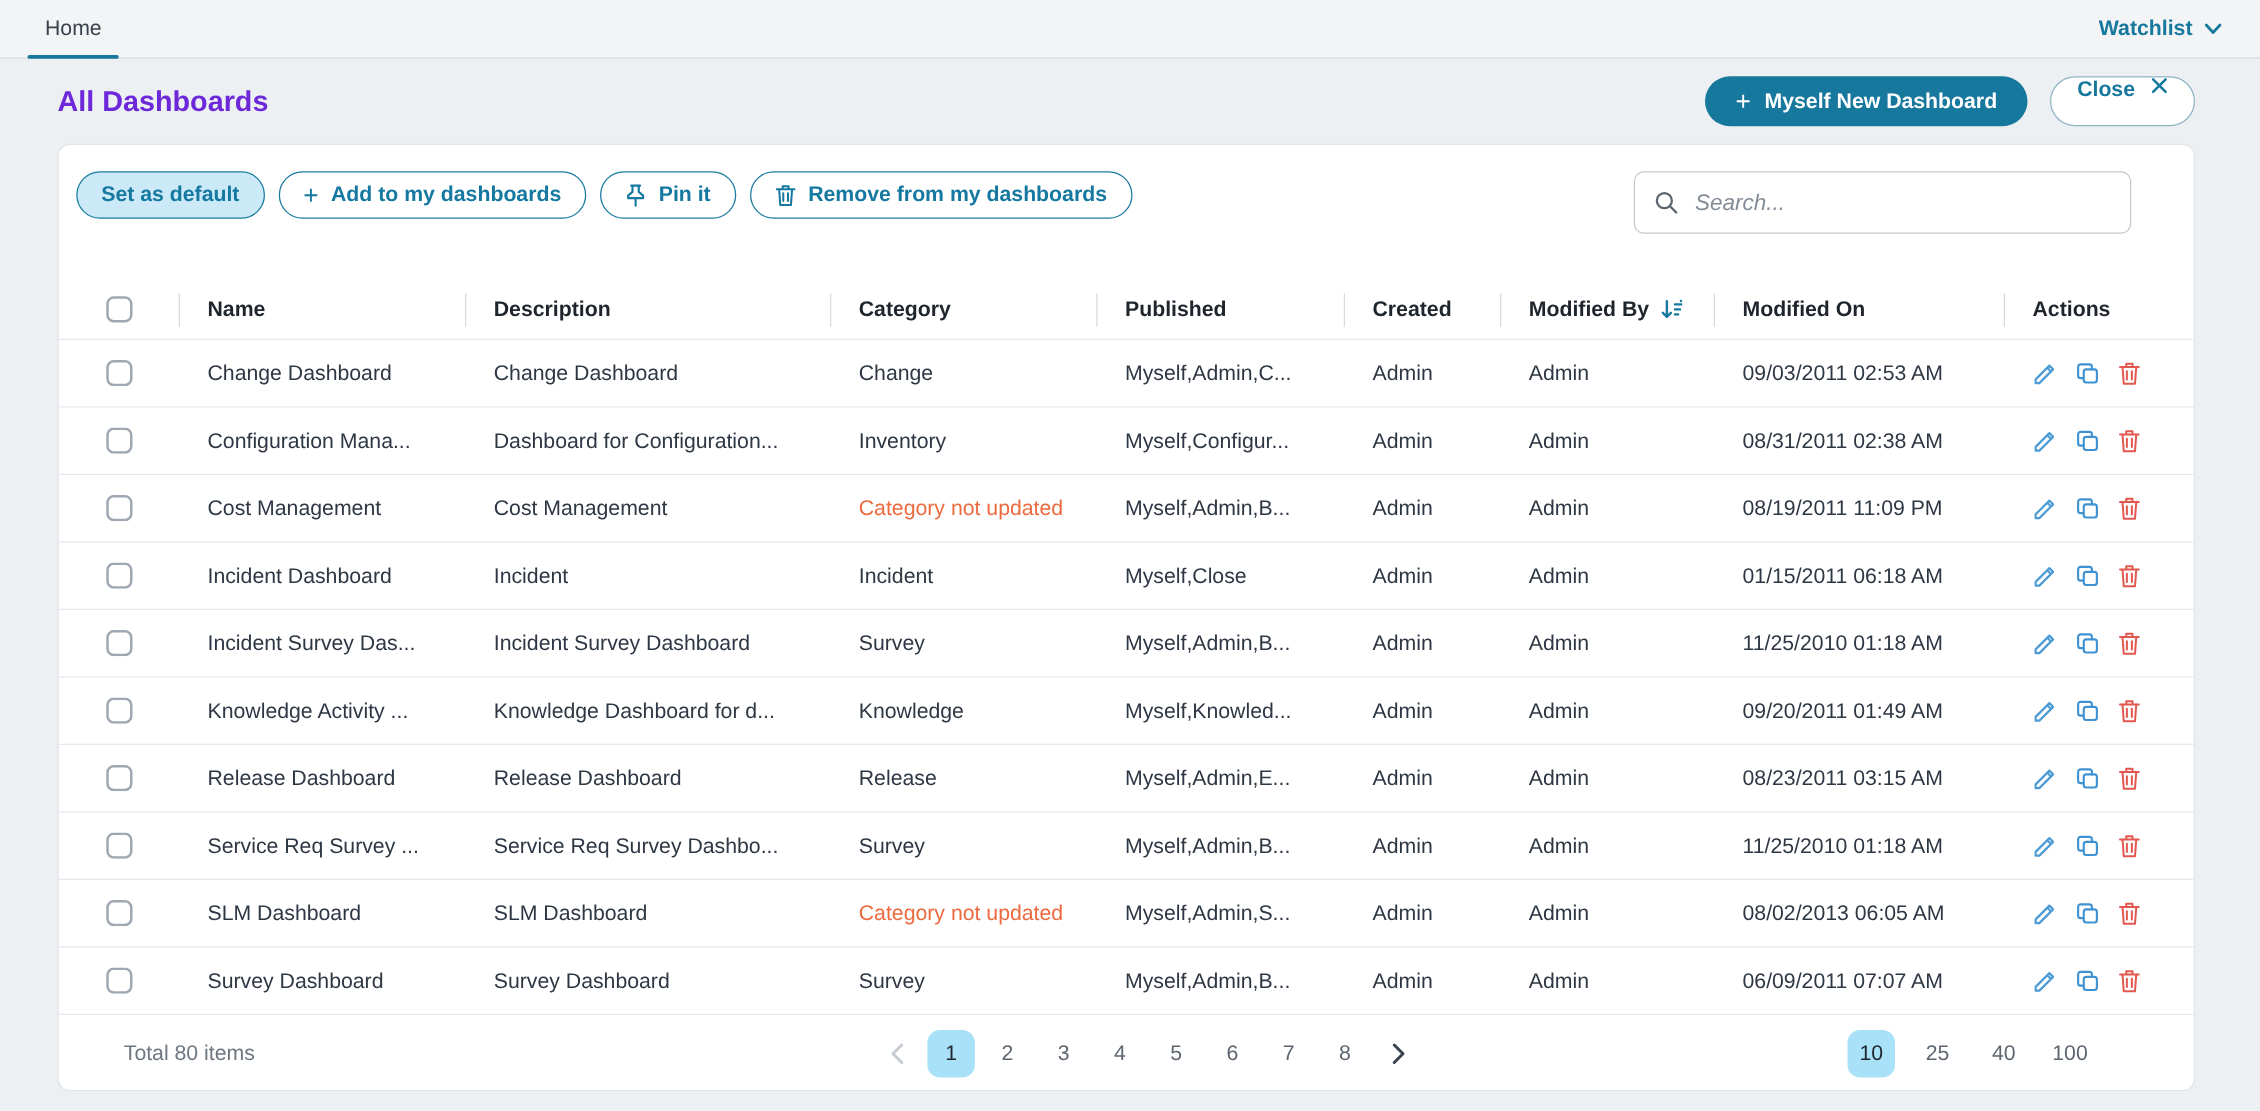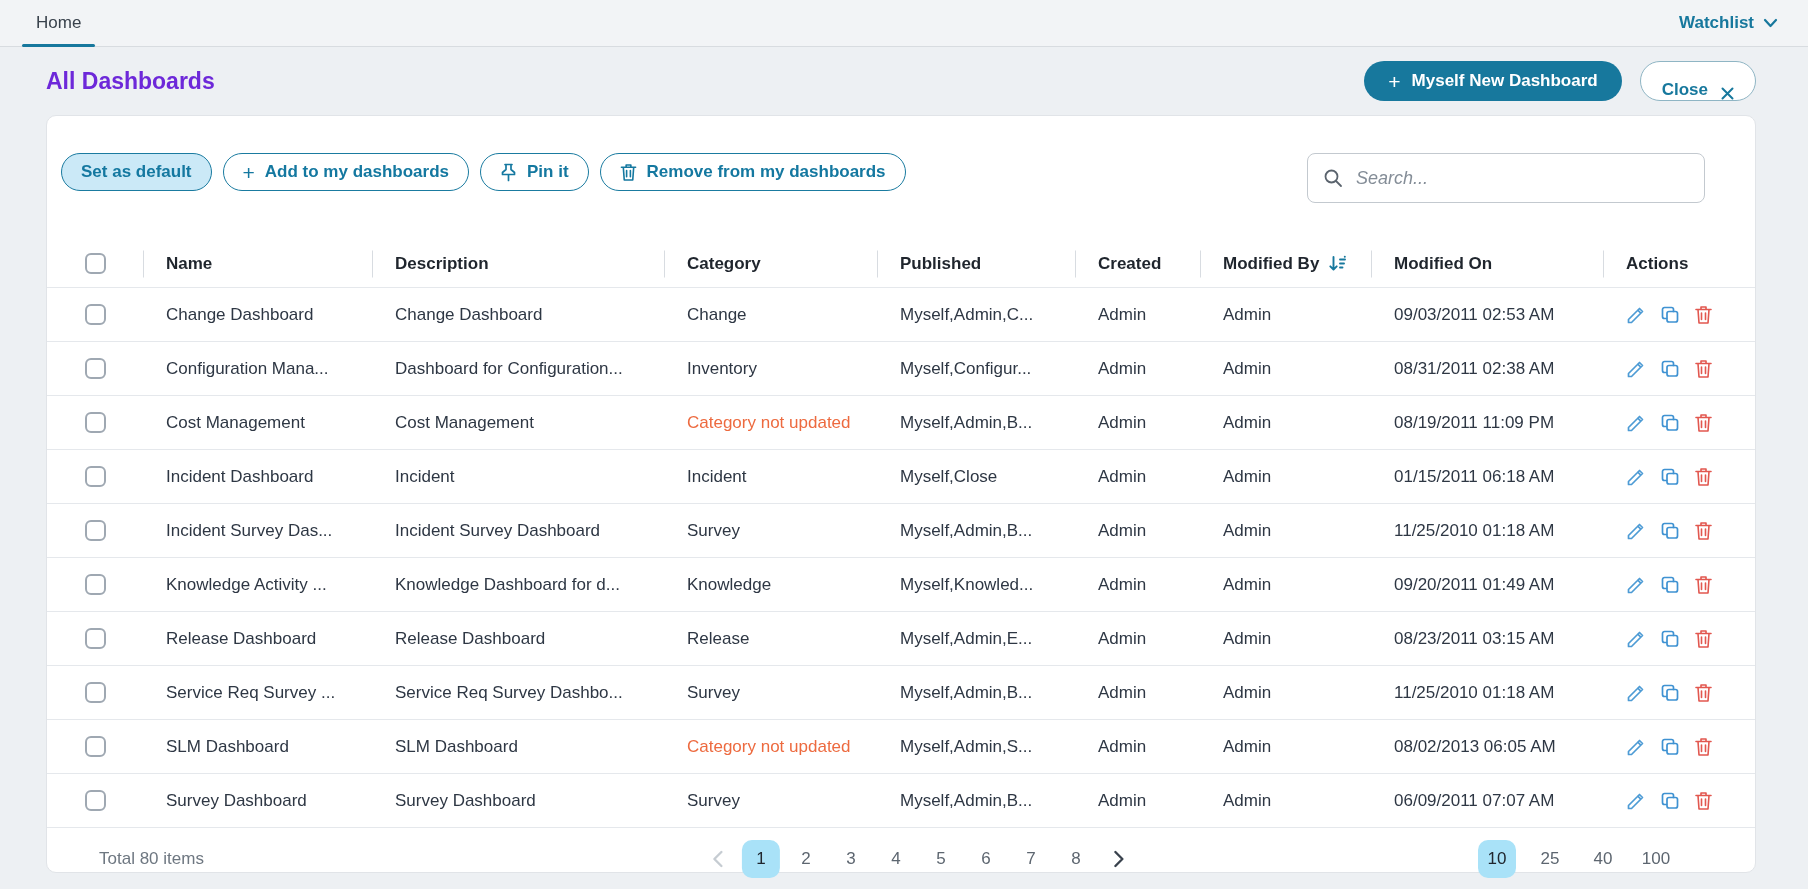--- a/index.html
+++ b/index.html
@@ -36,30 +36,30 @@
   .header-actions { display:flex; align-items:center; gap:18px; }
   .btn-primary {
     height:40px; border:none; border-radius:20px; background:#17789d; color:#fff;
     font-family:inherit; font-size:17px; font-weight:700; padding:0 24px;
     display:inline-flex; align-items:center; gap:11px; cursor:pointer;
   }
   .btn-primary .plus { font-size:21px; font-weight:400; line-height:1; }
   .btn-outline {
     height:40px; border:1px solid #8fb5c4; border-radius:20px; background:#fff;
     color:#17789d; font-family:inherit; font-size:17px; font-weight:700; padding:0 21px;
-    display:inline-flex; align-items:flex-end; gap:13px; cursor:pointer;
+    display:inline-flex; align-items:flex-start; gap:13px; cursor:pointer;
   }
   
   .card {
     margin:0 52px 0 46px; height:758px; background:#fff;
     border:1px solid #e1e4e8; border-radius:10px;
   }
   .toolbar {
     display:flex; align-items:flex-start; justify-content:space-between;
-    padding:37px 50px 37px 14px;
+    padding:21px 50px 37px 14px;
   }
   .toolbar-left { display:flex; gap:11px; }
   .tbtn {
     height:38px; border:1px solid #1a7ba0; border-radius:19px; background:#fff;
     color:#1478a0; font-family:inherit; font-size:17px; font-weight:700; padding:0 19px;
     display:inline-flex; align-items:center; gap:10px; cursor:pointer; white-space:nowrap;
   }
   .tbtn.filled { background:#cbe9f7; }
   .search-box {
     width:398px; height:50px; border:1px solid #c3c9cf; border-radius:8px;

